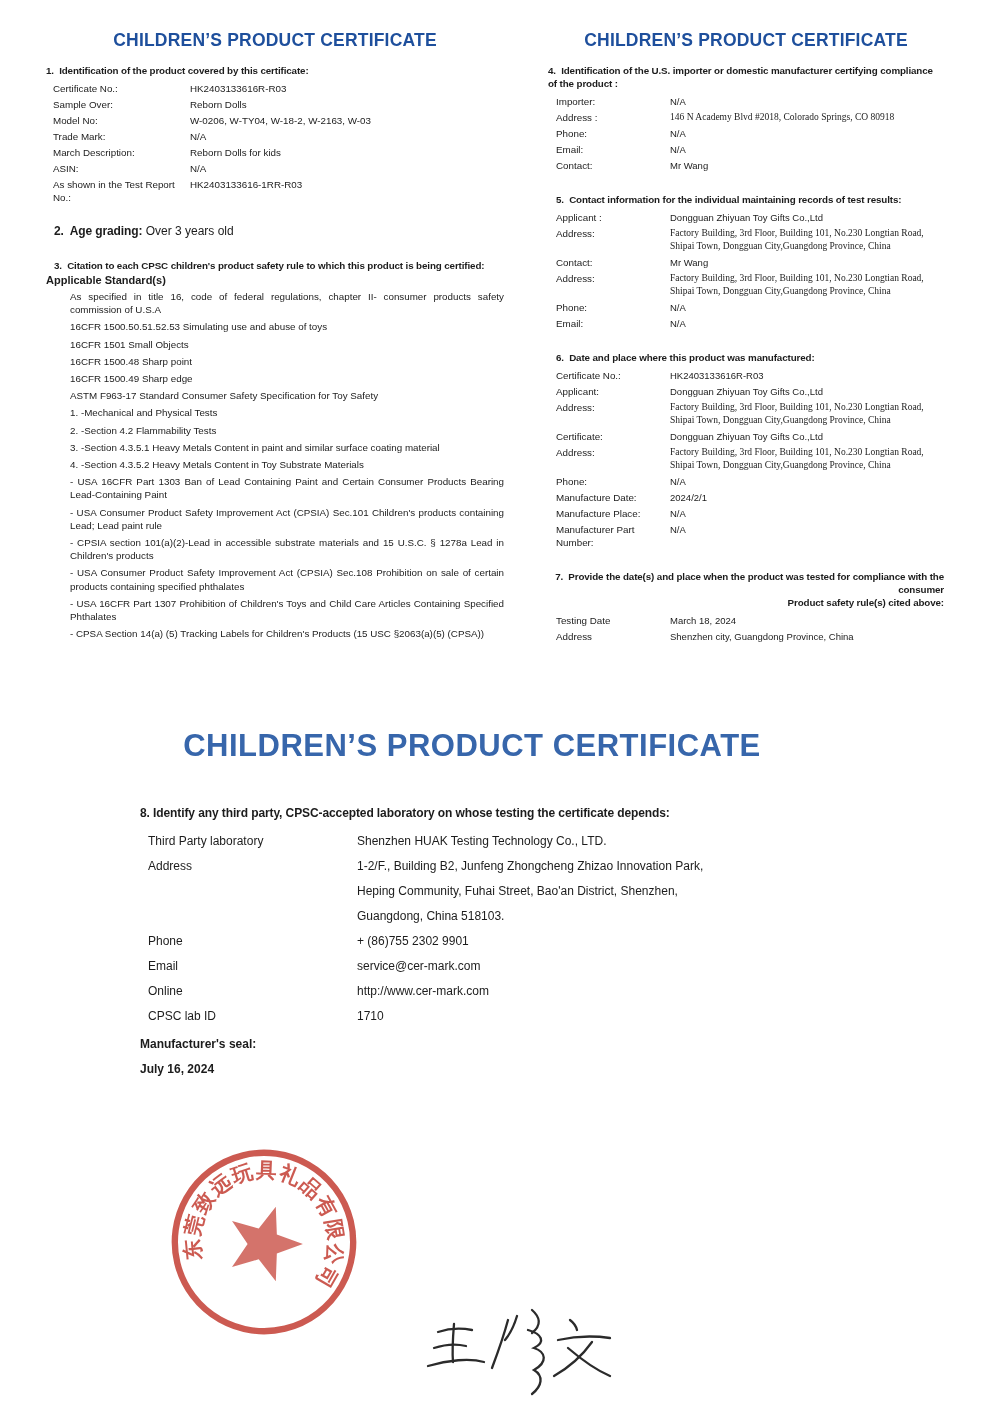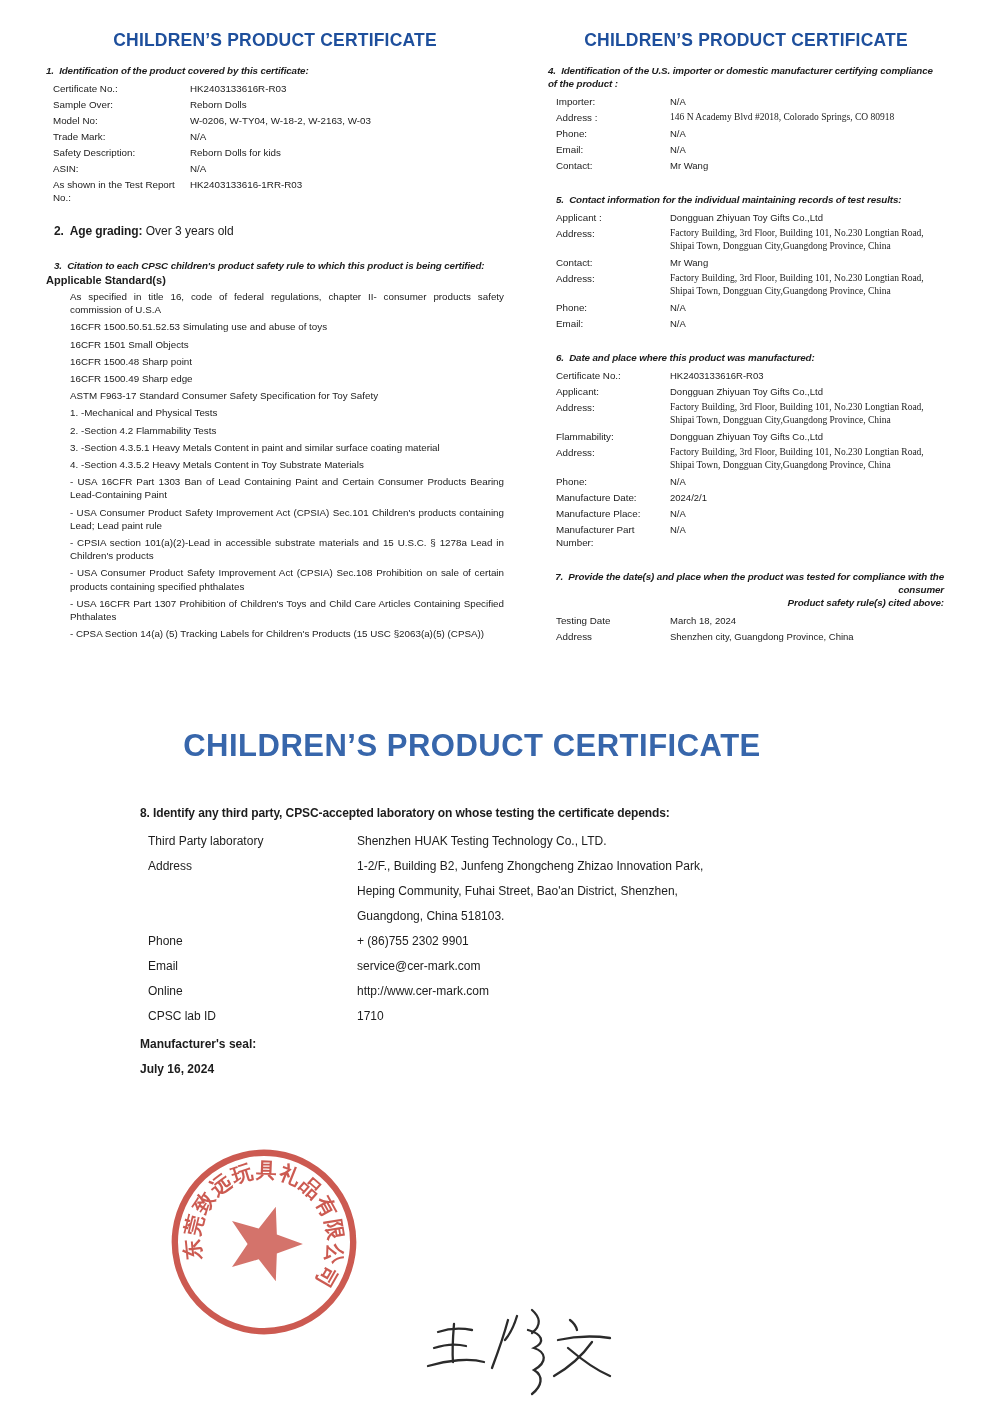--- a/index.html
+++ b/index.html
@@ -7,21 +7,21 @@
     font-family:"Liberation Sans", sans-serif; color:#1c1c1c; position:relative; }
 
   
   .page1 { display:flex; padding:30px 48px 0 46px; height:668px; }
   .col-l { width:458px; flex:none; }
   .col-r { width:396px; flex:none; margin-left:44px; }
 
   .doc-title { font-size:17.5px; font-weight:bold; color:#1e4f9c;
     text-align:center; letter-spacing:.2px; margin-bottom:13px; white-space:nowrap; }
 
-  .sec-h { font-weight:bold; font-size:9.8px; letter-spacing:-.12px; line-height:13px;font-style:italic; }
+  .sec-h { font-weight:bold; font-size:9.8px; letter-spacing:-.12px; line-height:13px; }
   .nowrap { white-space:nowrap; }
   .mt { margin-top:21px;padding-left:8px; }
   .sub-h { font-weight:bold; font-size:11px; margin-top:2px; line-height:13px; }
 
   .rows { margin-top:5px; }
   .row { display:flex; margin-bottom:3px; font-size:9.8px; line-height:13px; }
   .row .lbl { width:144px; flex:none; padding-left:7px; }
   .row .val { flex:1; }
   .col-r .row .lbl { width:122px; padding-left:8px; }
   .col-r .row .val { font-size:9.5px; }
@@ -73,21 +73,21 @@
         </div>
       <div class="row">
           <span class="lbl">Model No:</span>
           <span class="val">W-0206, W-TY04, W-18-2, W-2163, W-03</span>
         </div>
       <div class="row">
           <span class="lbl">Trade Mark:</span>
           <span class="val">N/A</span>
         </div>
       <div class="row">
-          <span class="lbl">Safety Description:</span>
+          <span class="lbl">March Description:</span>
           <span class="val">Reborn Dolls for kids</span>
         </div>
       <div class="row">
           <span class="lbl">ASIN:</span>
           <span class="val">N/A</span>
         </div>
       <div class="row">
           <span class="lbl">As shown in the Test Report No.:</span>
           <span class="val">HK2403133616-1RR-R03</span>
         </div>
@@ -185,21 +185,21 @@
       <div class="row">
           <span class="lbl">Applicant:</span>
           <span class="val">Dongguan Zhiyuan Toy Gifts Co.,Ltd</span>
         </div>
       <div class="row">
           <span class="lbl">Address:</span>
           <span class="val pre">Factory Building, 3rd Floor, Building 101, No.230 Longtian Road,
 Shipai Town, Dongguan City,Guangdong Province, China</span>
         </div>
       <div class="row">
-          <span class="lbl">Flammability:</span>
+          <span class="lbl">Certificate:</span>
           <span class="val">Dongguan Zhiyuan Toy Gifts Co.,Ltd</span>
         </div>
       <div class="row">
           <span class="lbl">Address:</span>
           <span class="val pre">Factory Building, 3rd Floor, Building 101, No.230 Longtian Road,
 Shipai Town, Dongguan City,Guangdong Province, China</span>
         </div>
       <div class="row">
           <span class="lbl">Phone:</span>
           <span class="val">N/A</span>

